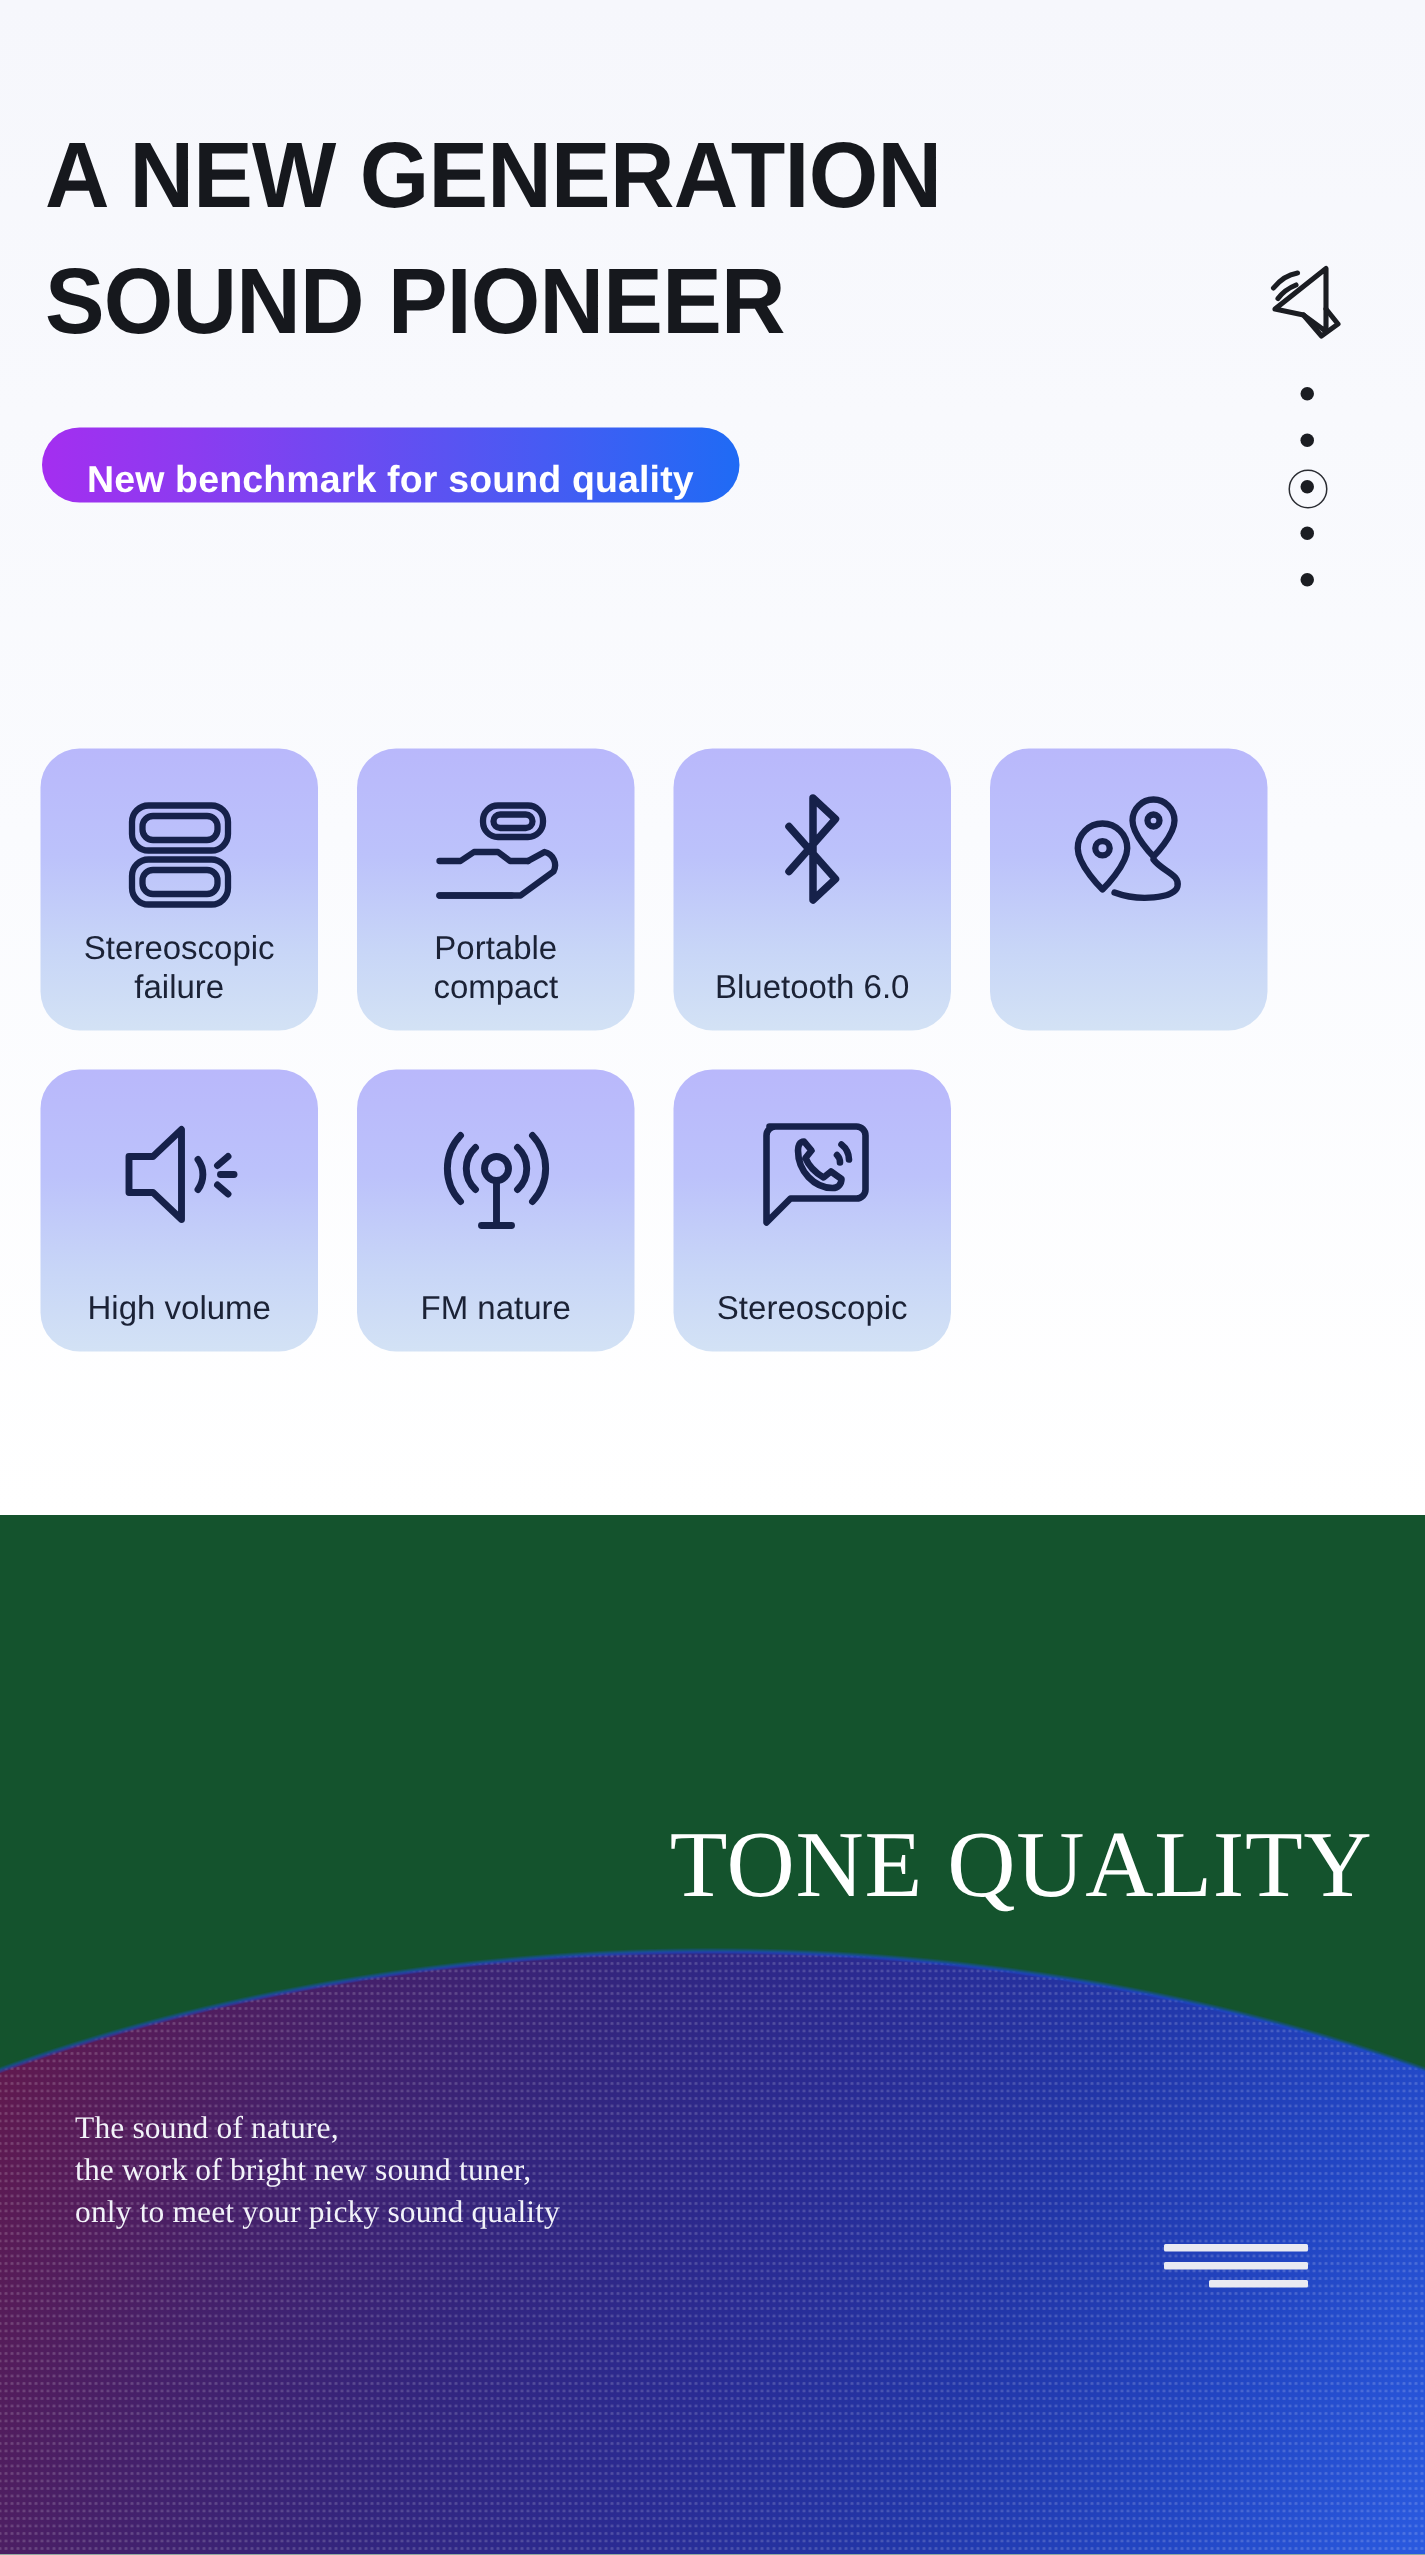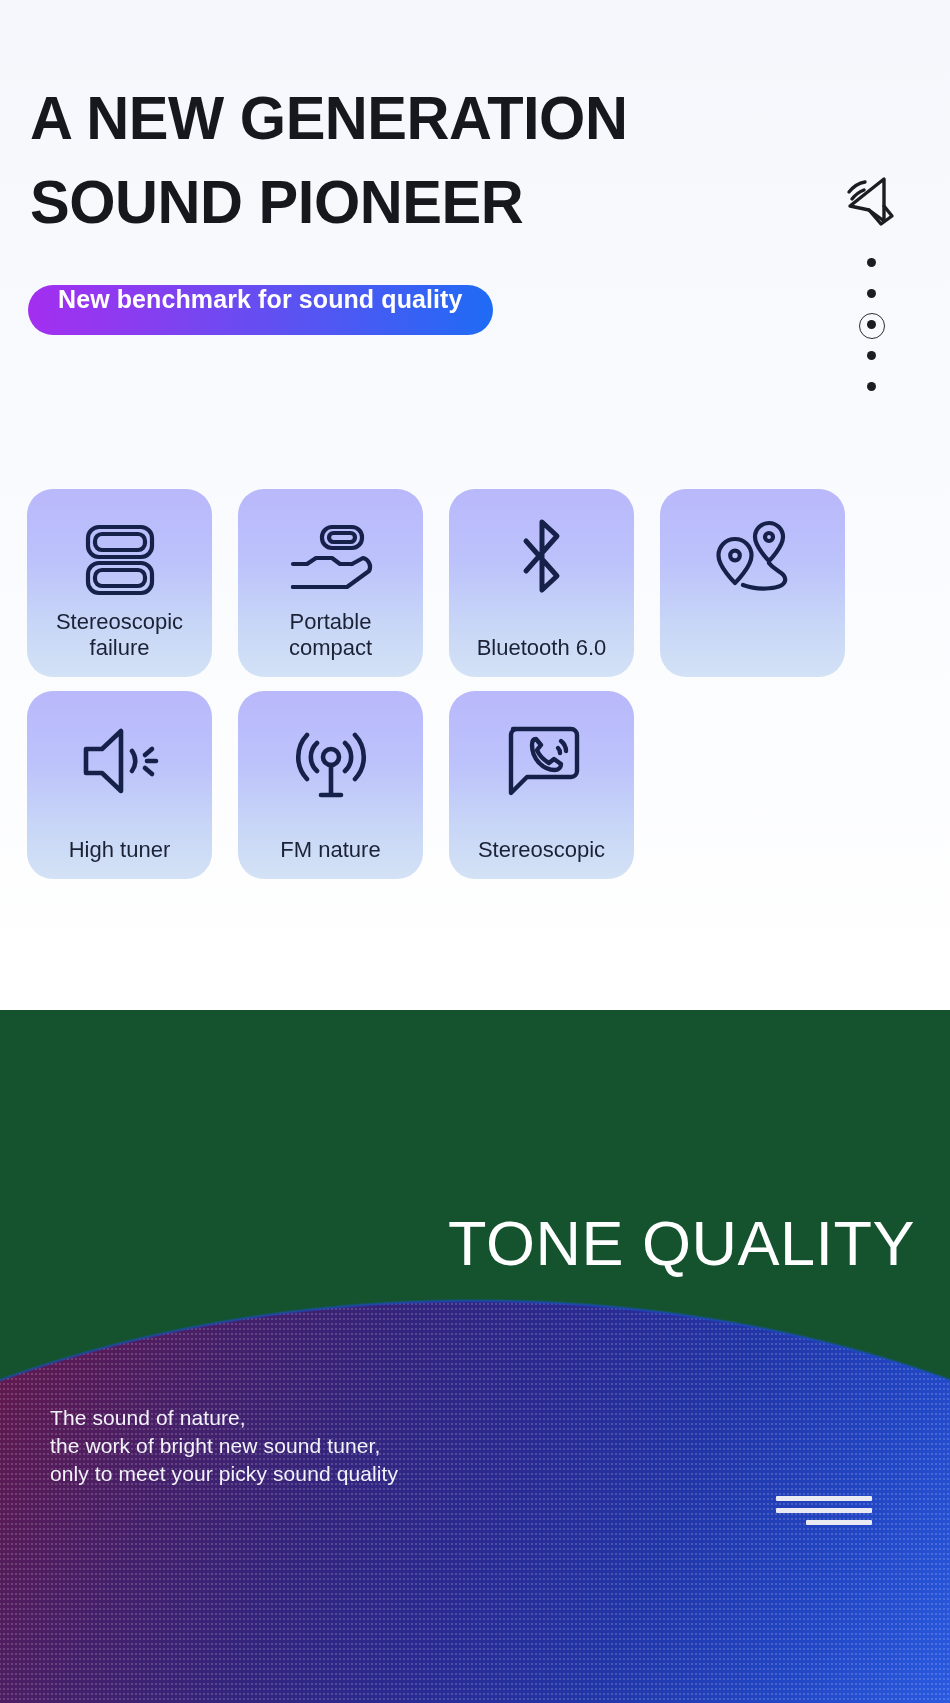--- a/index.html
+++ b/index.html
@@ -46,21 +46,21 @@
     white-space: pre-line;
   }
 
   .badge {
     position: absolute;
     left: 28px;
     top: 285px;
     height: 50px;
     padding: 0 30px;
     display: flex;
-    align-items: flex-start;
+    align-items: flex-end;
     border-radius: 25px;
     background: linear-gradient(90deg, #a42ef0 0%, #8b3cf0 22%, #5a53f2 58%, #1f6bf5 100%);
     color: #ffffff;
     font-size: 25px;
     font-weight: 700;
     letter-spacing: 0.1px;
     white-space: nowrap;
   }
 
   
@@ -99,25 +99,25 @@
     width: 24px; height: 24px;
     margin: -12px 0 0 -12px;
     border: 1.5px solid #2a2c32;
     border-radius: 50%;
   }
 
   
   .grid {
     position: absolute;
     left: 27px;
-    top: 489px;
+    top: 499px;
     width: 896px;
     display: grid;
     grid-template-columns: repeat(4, 185px);
-    gap: 14px 26px;
+    gap: 26px 26px;
   }
 
   .card {
     width: 185px;
     height: 188px;
     border-radius: 26px;
     background: linear-gradient(180deg, #b9b8fb 0%, #bcc2fb 38%, #c8d6f7 72%, #d3e2f5 100%);
     display: flex;
     flex-direction: column;
     align-items: center;
@@ -147,20 +147,21 @@
   }
 
   
   .bottom-section {
     position: absolute;
     left: 0;
     bottom: 0;
     width: 950px;
     height: 710px;
     overflow: hidden;
+    font-family: Liberation Serif, serif;
   }
 
   .bottom-bg {
     position: absolute;
     left: -1px;
     bottom: 0;
     width: 952px;
     height: 710px;
     background:
       linear-gradient(115deg,
@@ -334,21 +335,21 @@
       <div class="card">
         <div class="ico">
           <svg viewBox="0 0 88 84" width="88" height="84" fill="none" stroke="#16214a" stroke-width="4.6" stroke-linecap="round" stroke-linejoin="round">
             <path d="M10 30 H26 L45 12 V72 L26 54 H10 Z"></path>
             <path d="M56 32 A17 17 0 0 1 56 52"></path>
             <path d="M69 36 L76 30"></path>
             <path d="M71 42 L80 42"></path>
             <path d="M69 49 L76 55"></path>
           </svg>
         </div>
-        <div class="label">High tuner</div>
+        <div class="label">High volume</div>
       </div>
 
 
       <div class="card">
         <div class="ico">
           <svg viewBox="0 0 84 84" width="84" height="84" fill="none" stroke="#16214a" stroke-width="4.6" stroke-linecap="round" stroke-linejoin="round">
             <circle cx="42" cy="38" r="8"></circle>
             <path d="M28 52 A19 19 0 0 1 28 24"></path>
             <path d="M56 24 A19 19 0 0 1 56 52"></path>
             <path d="M18 60 A32 32 0 0 1 18 16"></path>

